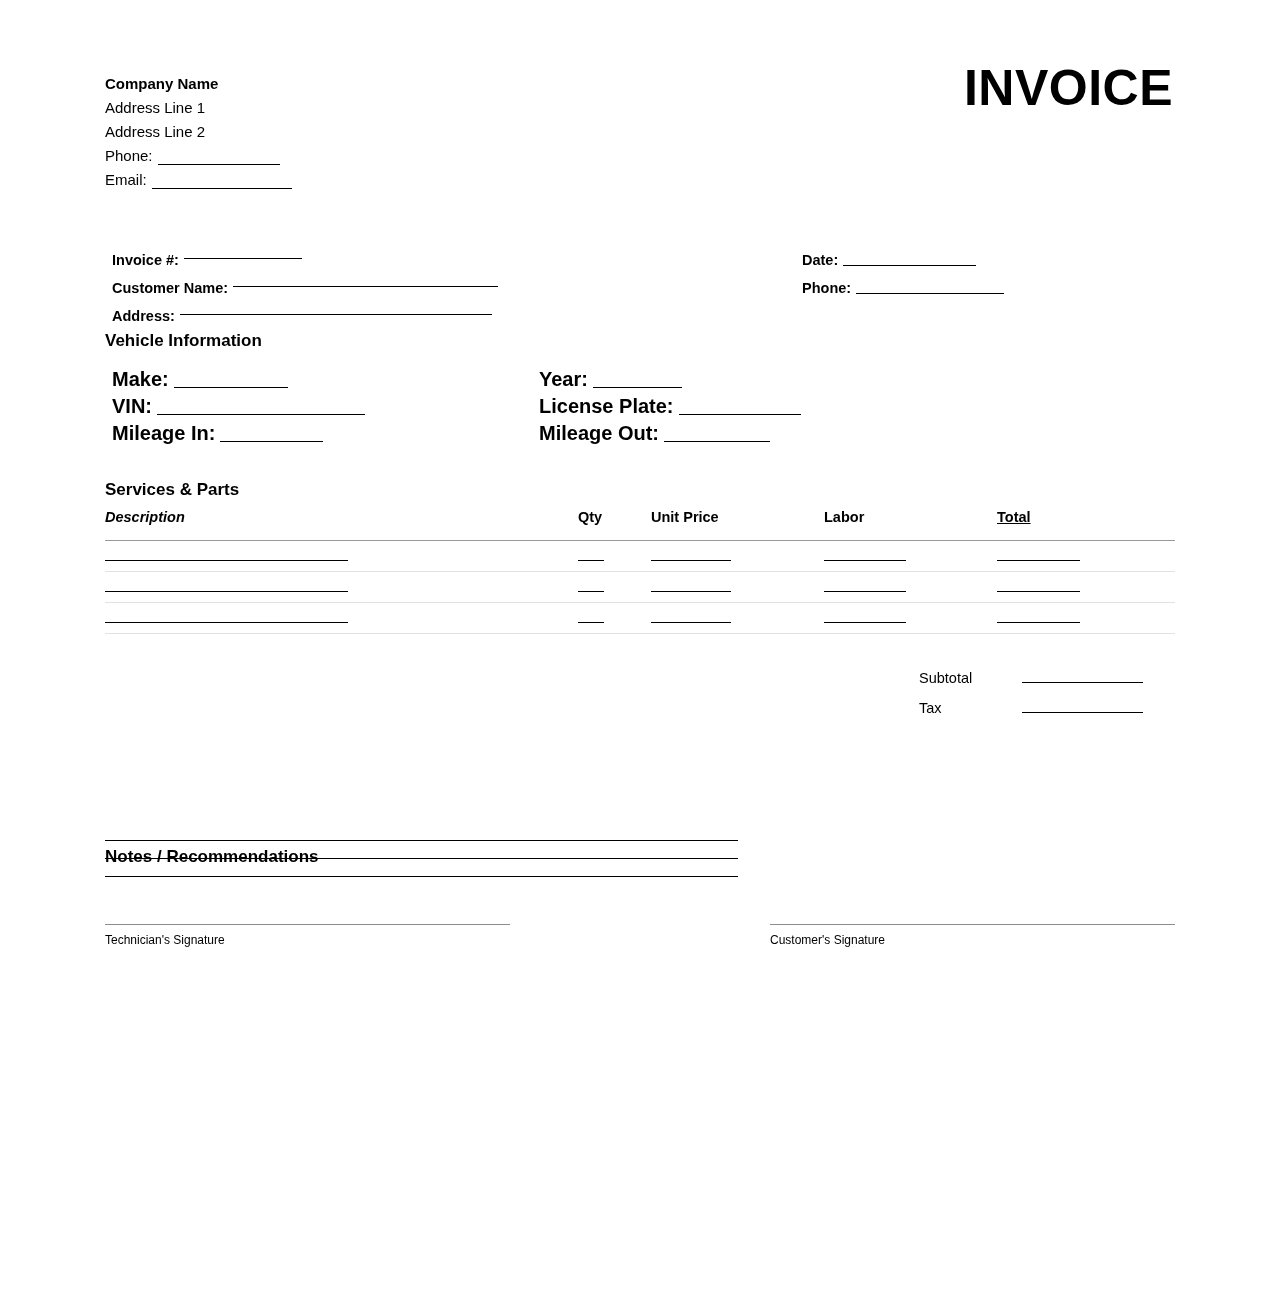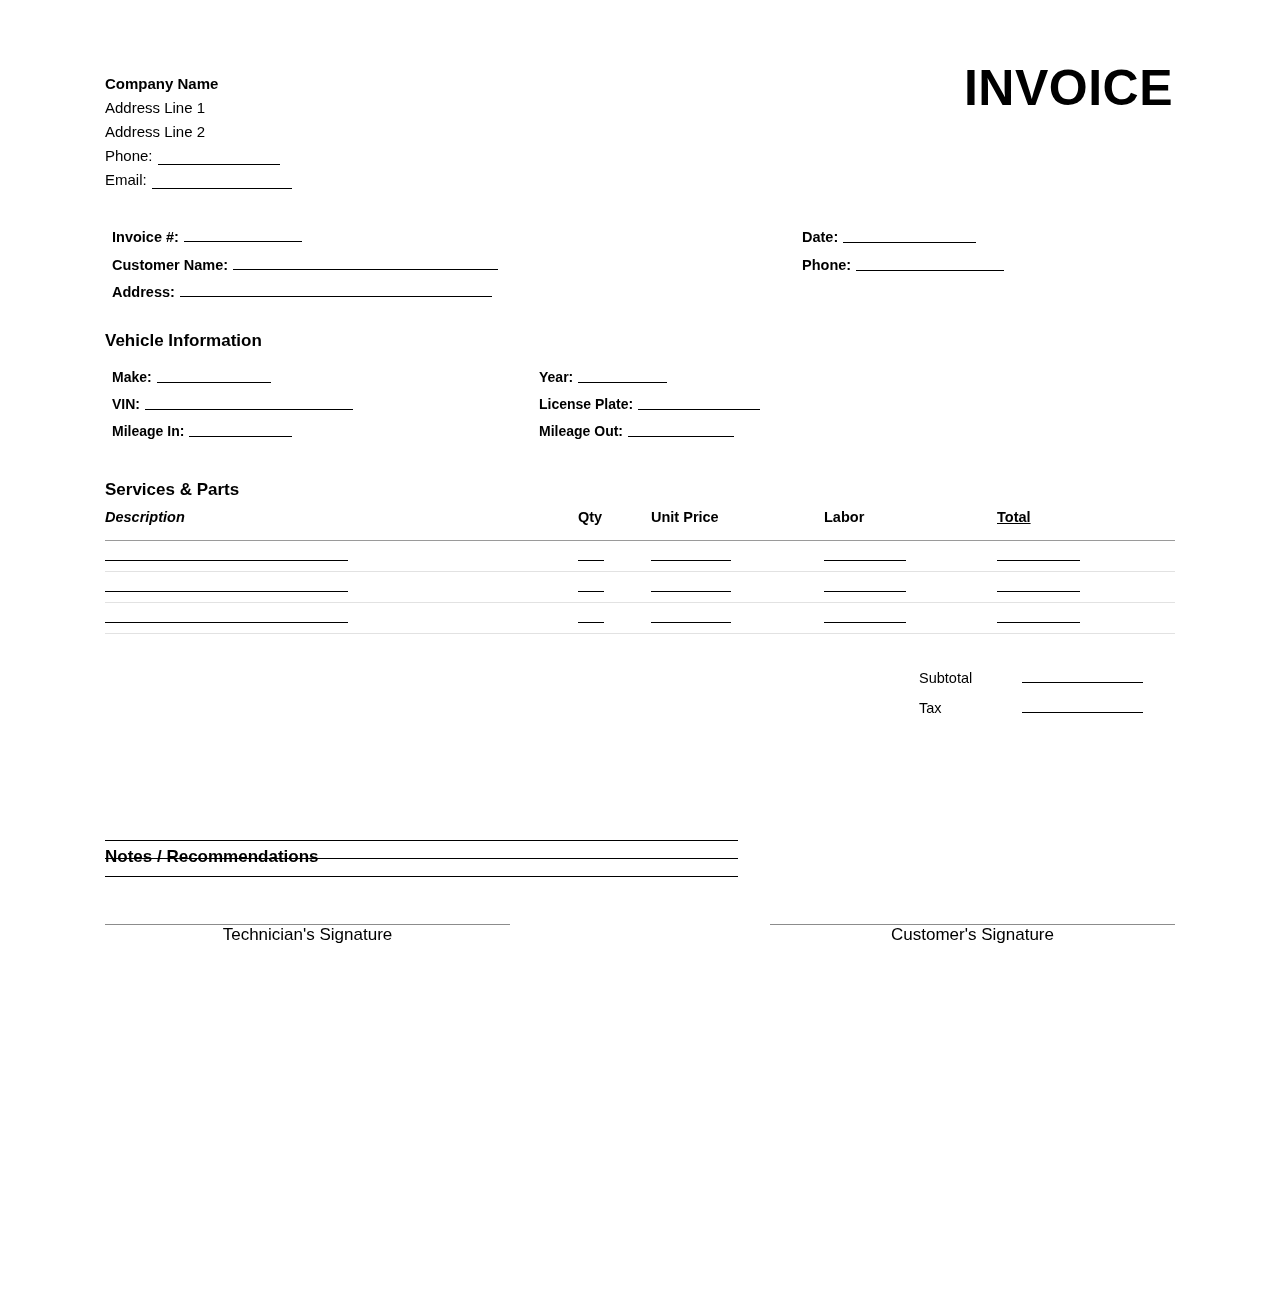--- a/index.html
+++ b/index.html
@@ -71,21 +71,22 @@
   }
   .meta-row {
     display: flex;
     align-items: baseline;
     height: 28px;
     white-space: nowrap;
   }
   .meta-left {
     width: 690px;
     display: flex;
-    align-items: flex-end;
+    align-items: center;
+    margin-top: 24px;
   }
   .meta-label {
     font-size: 14.5px;
     font-weight: bold;
   }
 
   
   .section-heading {
     position: absolute;
     left: 105px;
@@ -106,21 +107,21 @@
   .vehicle-row {
     display: flex;
     align-items: baseline;
     height: 27px;
     white-space: nowrap;
   }
   .v-col-1 { width: 427px; }
   .v-col-2 { width: 403px; }
   .v-col-3 { width: 220px; }
   .v-label {
-    font-size: 14px;
+    font-size: 20px;
     font-weight: bold;
   }
 
   
   .table {
     position: absolute;
     left: 105px;
     top: 509px;
     width: 1070px;
   }
@@ -204,22 +205,22 @@
     width: 1070px;
     display: flex;
     justify-content: space-between;
   }
   .sig-block { width: 405px; }
   .sig-line {
     border-top: 1.4px solid #8c8c8c;
     height: 0;
   }
   .sig-caption {
-    text-align: center;
-    font-size: 17px;
+    margin-top: 8px;
+    font-size: 12px;
   }
 </style>
 </head>
 <body>
 
 <div class="page">
 
   <div class="header">
     <div class="company-block">
       <div class="company-name">Company Name</div>

